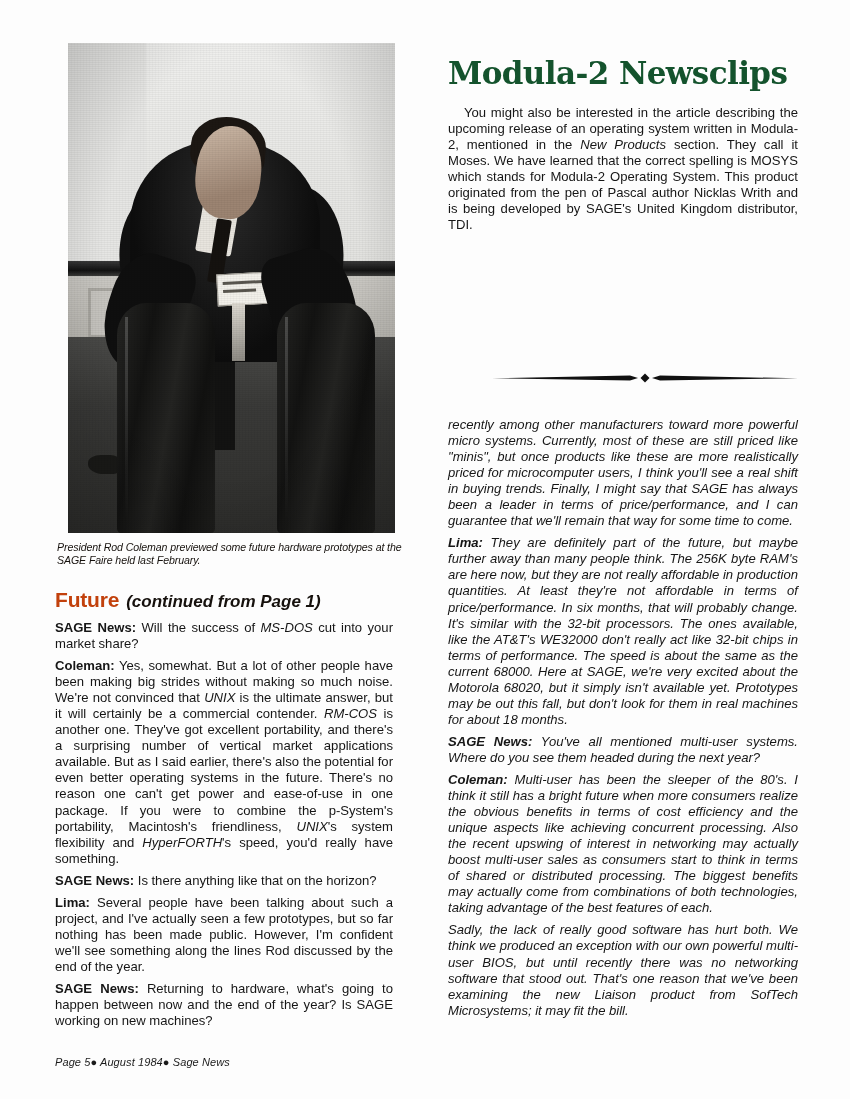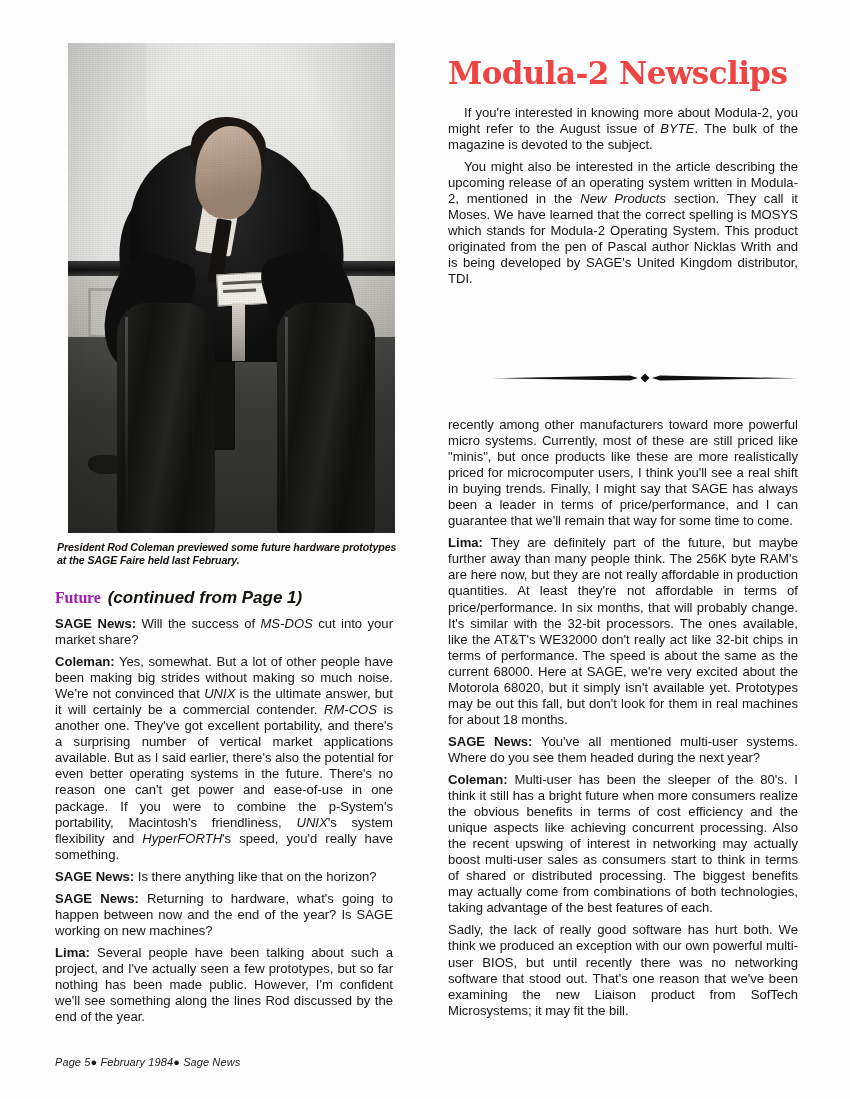--- a/index.html
+++ b/index.html
@@ -89,37 +89,37 @@
   .ph-grain{position:absolute;inset:0;opacity:.22;
     background-image:
       repeating-linear-gradient(0deg,rgba(0,0,0,.16) 0 1px,rgba(255,255,255,0) 1px 2px),
       repeating-linear-gradient(90deg,rgba(0,0,0,.10) 0 1px,rgba(255,255,255,0) 1px 3px);}
   .ph-vig{position:absolute;inset:0;
     background:radial-gradient(ellipse at 50% 45%,rgba(0,0,0,0) 55%,rgba(0,0,0,.18) 100%);}
 
   
   .caption{
     position:absolute;left:57px;top:541px;width:345px;
-    font-size:10.6px;line-height:12.8px;font-weight:bold;font-style:italic;
+    font-size:10.6px;line-height:12.8px;font-weight:normal;font-style:italic;
     letter-spacing:-.1px;color:#16110d;
   }
   .colL{position:absolute;left:55px;top:588px;width:338px;}
   .colR{position:absolute;left:448px;top:56px;width:350px;}
-  .colR2{position:absolute;left:448px;top:417px;width:350px;}
+  .colR2{position:absolute;left:448px;top:417px;width:350px;font-style:italic;}
 
   h1.masthead{
     margin:0 0 15px 0;
     font-family:"DejaVu Serif","Liberation Serif",serif;
     font-weight:bold;font-size:31px;line-height:34px;letter-spacing:-.6px;
-    color:#ef4444;
+    color:#14532d;
   }
   .sec-head{margin:0 0 8px 0;display:flex;align-items:baseline;gap:7px;}
   .sec-head .t{
-    font-family:Liberation Serif, serif;
-    font-weight:bold;font-size:16px;letter-spacing:-.2px;color:#a21caf;
+    font-family:Liberation Sans, sans-serif;
+    font-weight:bold;font-size:21px;letter-spacing:-.2px;color:#c2410c;
   }
   .sec-head .c{font-size:17px;font-weight:bold;font-style:italic;color:#16110d;}
 
   p.body{
     margin:0 0 6px 0;
     font-size:13.1px;line-height:16.05px;
     text-align:justify;
     color:#161616;
     -webkit-hyphens:none;hyphens:none;
     word-spacing:-.1px;
@@ -185,51 +185,50 @@
 
       <div class="ph-grain"></div>
       <div class="ph-vig"></div>
     </div>
   </div>
 
   <div class="caption">President Rod Coleman previewed some future hardware prototypes at the SAGE Faire held last February.</div>
 
   <div class="colR">
     <h1 class="masthead">Modula-2 Newsclips</h1>
-    <p class="body ind">If you're interested in knowing more about Modula-2, you might refer to the August issue of <i>BYTE</i>. The bulk of the magazine is devoted to the subject.</p>
     <p class="body ind">You might also be interested in the article describing the upcoming release of an operating system written in Modula-2, mentioned in the <i>New Products</i> section. They call it Moses. We have learned that the correct spelling is MOSYS which stands for Modula-2 Operating System. This product originated from the pen of Pascal author Nicklas Writh and is being developed by SAGE's United Kingdom distributor, TDI.</p>
   </div>
 
   <div class="ornament">
     <svg width="310" height="16" viewBox="0 0 310 16" aria-hidden="true">
       <path d="M2 8.3 L140 5.6 L148 8 L140 10.4 Z" fill="#111"></path>
       <path d="M308 8.3 L170 5.6 L162 8 L170 10.4 Z" fill="#111"></path>
       <path d="M155 3.6 L159.5 8 L155 12.4 L150.5 8 Z" fill="#111"></path>
     </svg>
   </div>
 
   <div class="colL">
     <div class="sec-head">
       <span class="t">Future</span>
       <span class="c">(continued from Page 1)</span>
     </div>
     <p class="body"><b>SAGE News:</b> Will the success of <i>MS-DOS</i> cut into your market share?</p>
     <p class="body"><b>Coleman:</b> Yes, somewhat. But a lot of other people have been making big strides without making so much noise. We're not convinced that <i>UNIX</i> is the ultimate answer, but it will certainly be a commercial contender. <i>RM-COS</i> is another one. They've got excellent portability, and there's a surprising number of vertical market applications available. But as I said earlier, there's also the potential for even better operating systems in the future. There's no reason one can't get power and ease-of-use in one package. If you were to combine the p-System's portability, Macintosh's friendliness, <i>UNIX</i>'s system flexibility and <i>HyperFORTH</i>'s speed, you'd really have something.</p>
     <p class="body"><b>SAGE News:</b> Is there anything like that on the horizon?</p>
+    <p class="body"><b>Lima:</b> Several people have been talking about such a project, and I've actually seen a few prototypes, but so far nothing has been made public. However, I'm confident we'll see something along the lines Rod discussed by the end of the year.</p>
     <p class="body"><b>SAGE News:</b> Returning to hardware, what's going to happen between now and the end of the year? Is SAGE working on new machines?</p>
-    <p class="body"><b>Lima:</b> Several people have been talking about such a project, and I've actually seen a few prototypes, but so far nothing has been made public. However, I'm confident we'll see something along the lines Rod discussed by the end of the year.</p>
   </div>
 
   <div class="colR2">
     <p class="body">recently among other manufacturers toward more powerful micro systems. Currently, most of these are still priced like "minis", but once products like these are more realistically priced for microcomputer users, I think you'll see a real shift in buying trends. Finally, I might say that SAGE has always been a leader in terms of price/performance, and I can guarantee that we'll remain that way for some time to come.</p>
     <p class="body"><b>Lima:</b> They are definitely part of the future, but maybe further away than many people think. The 256K byte RAM's are here now, but they are not really affordable in production quantities. At least they're not affordable in terms of price/performance. In six months, that will probably change. It's similar with the 32-bit processors. The ones available, like the AT&amp;T's WE32000 don't really act like 32-bit chips in terms of performance. The speed is about the same as the current 68000. Here at SAGE, we're very excited about the Motorola 68020, but it simply isn't available yet. Prototypes may be out this fall, but don't look for them in real machines for about 18 months.</p>
     <p class="body"><b>SAGE News:</b> You've all mentioned multi-user systems. Where do you see them headed during the next year?</p>
     <p class="body"><b>Coleman:</b> Multi-user has been the sleeper of the 80's. I think it still has a bright future when more consumers realize the obvious benefits in terms of cost efficiency and the unique aspects like achieving concurrent processing. Also the recent upswing of interest in networking may actually boost multi-user sales as consumers start to think in terms of shared or distributed processing. The biggest benefits may actually come from combinations of both technologies, taking advantage of the best features of each.</p>
     <p class="body">Sadly, the lack of really good software has hurt both. We think we produced an exception with our own powerful multi-user BIOS, but until recently there was no networking software that stood out. That's one reason that we've been examining the new Liaison product from SofTech Microsystems; it may fit the bill.</p>
   </div>
 
   <div class="footer">
     <span>Page 5</span><span class="dot">●</span>
-    <span>February 1984</span><span class="dot">●</span>
+    <span>August 1984</span><span class="dot">●</span>
     <span>Sage News</span>
   </div>
 
 </div>
 
 </body></html>

